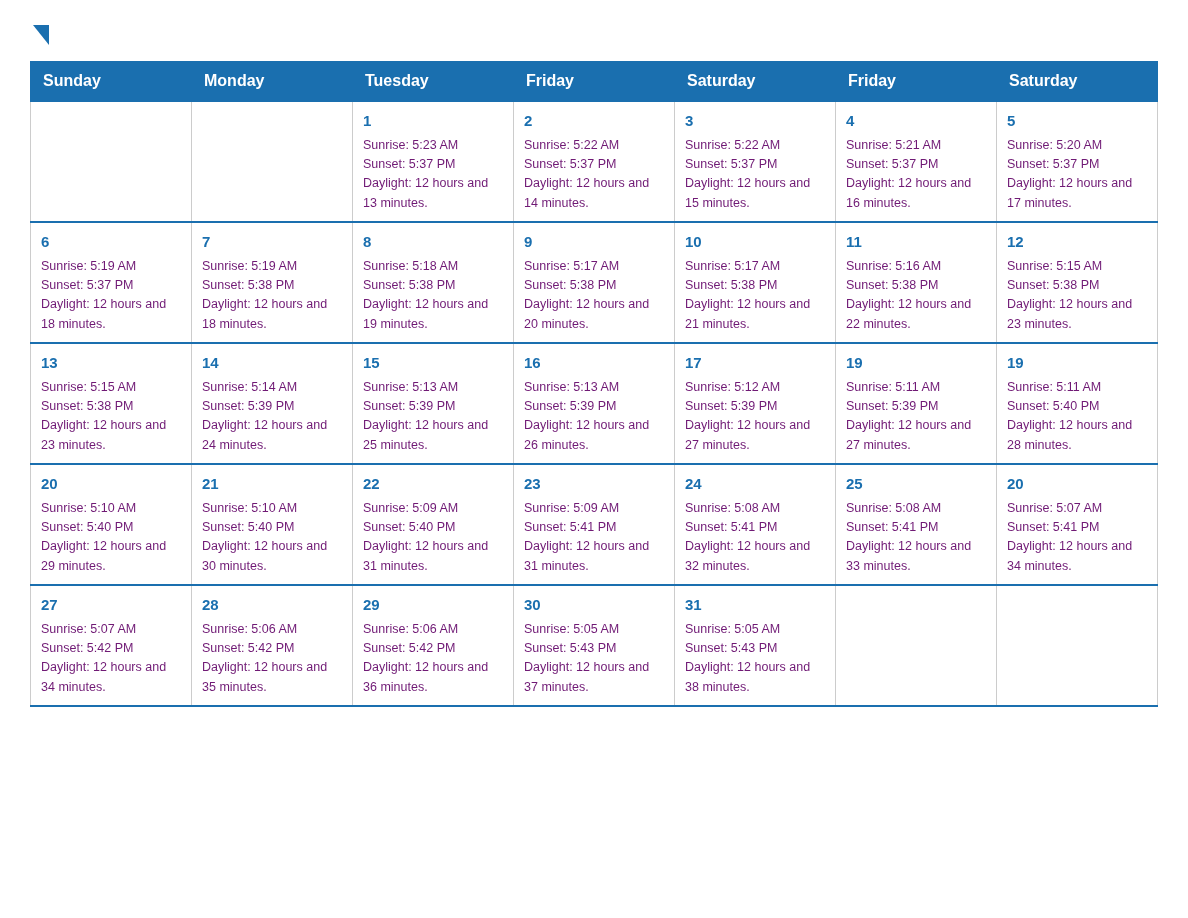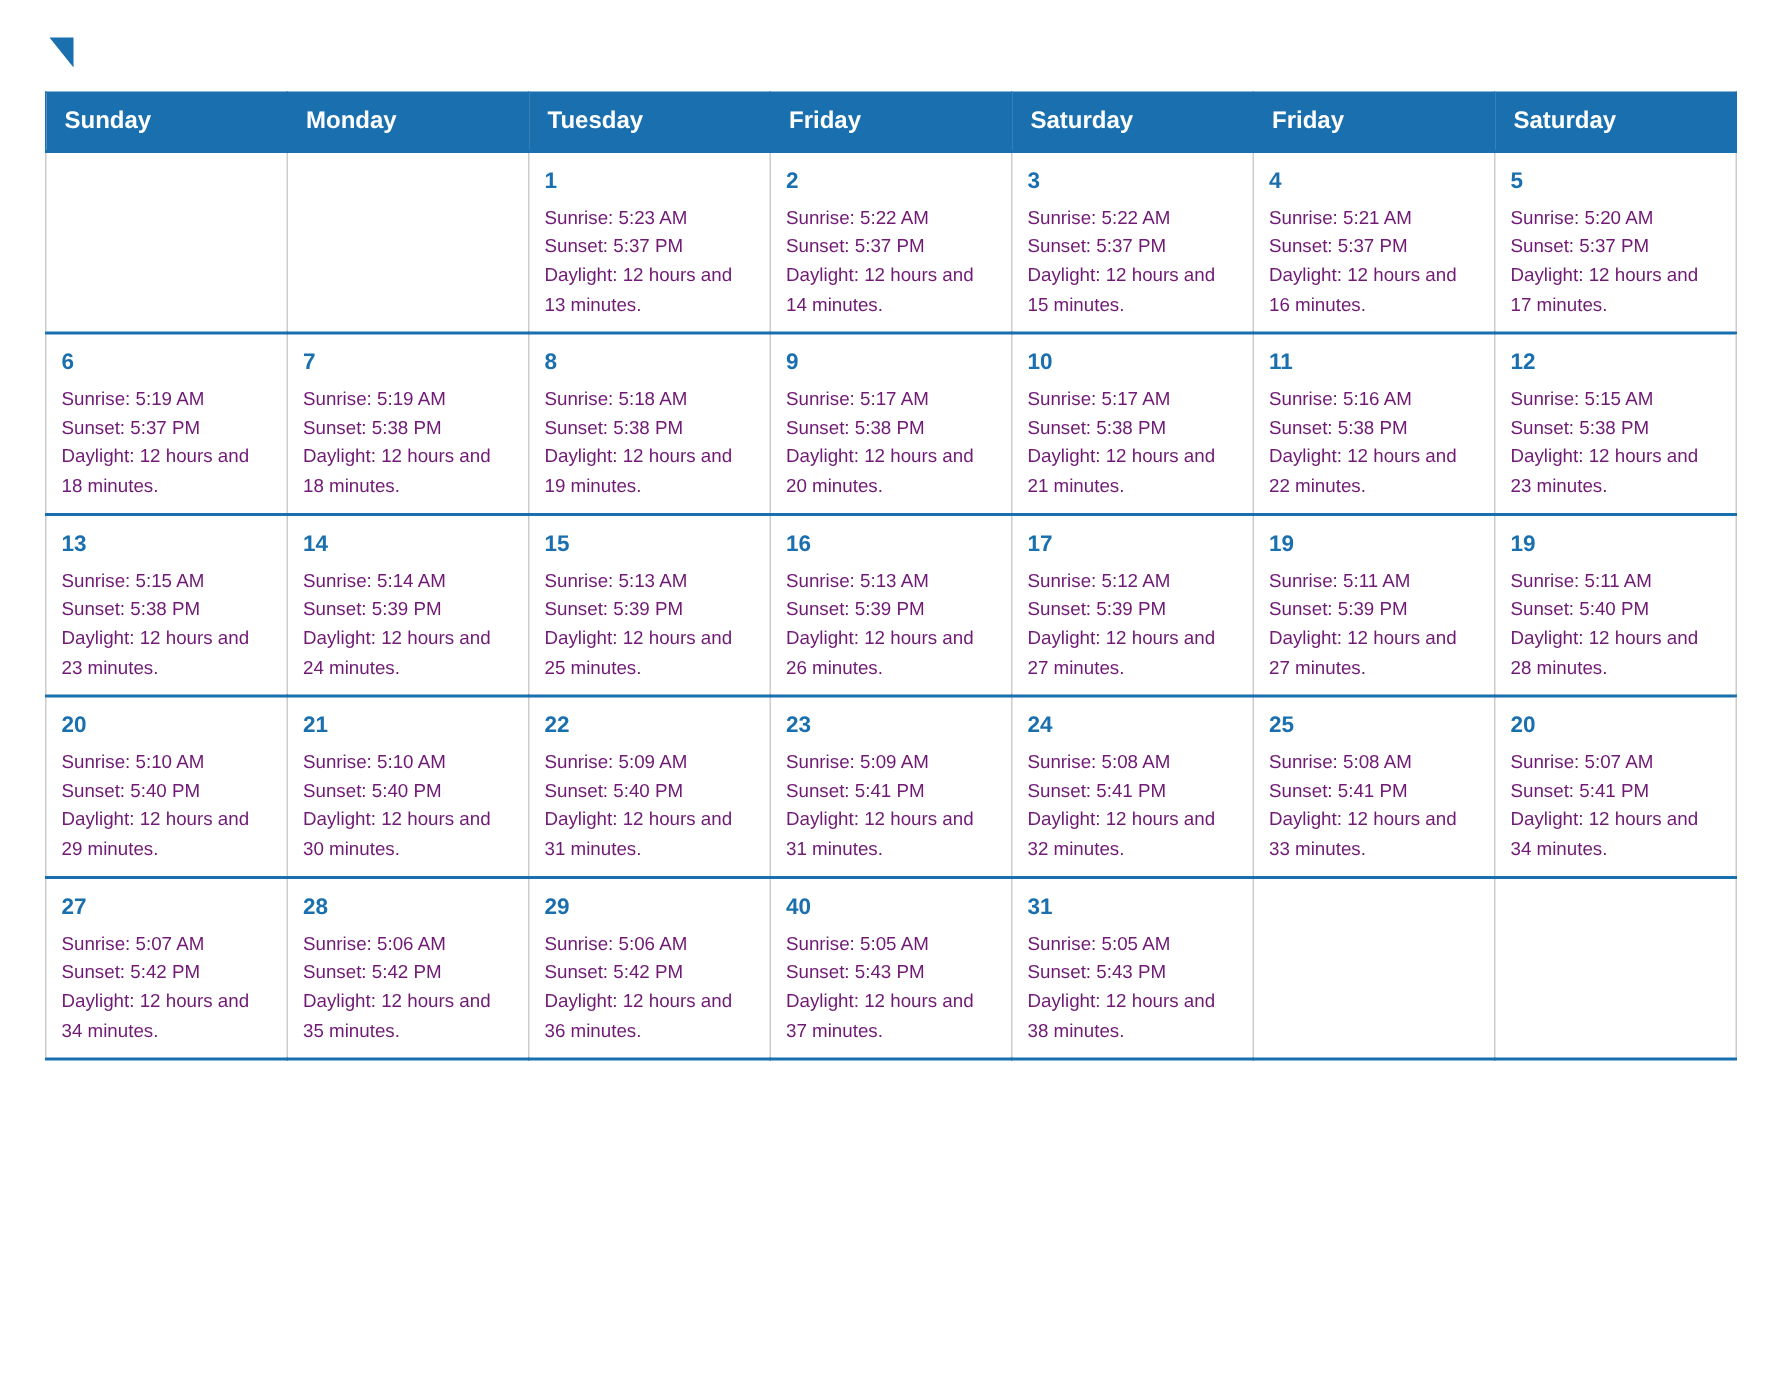--- a/index.html
+++ b/index.html
@@ -232,21 +232,21 @@
         </td>
         <td>
           <span class="day-number">28</span>
           <div class="day-info">Sunrise: 5:06 AM<br>Sunset: 5:42 PM<br>Daylight: 12 hours and 35 minutes.</div>
         </td>
         <td>
           <span class="day-number">29</span>
           <div class="day-info">Sunrise: 5:06 AM<br>Sunset: 5:42 PM<br>Daylight: 12 hours and 36 minutes.</div>
         </td>
         <td>
-          <span class="day-number">40</span>
+          <span class="day-number">30</span>
           <div class="day-info">Sunrise: 5:05 AM<br>Sunset: 5:43 PM<br>Daylight: 12 hours and 37 minutes.</div>
         </td>
         <td>
           <span class="day-number">31</span>
           <div class="day-info">Sunrise: 5:05 AM<br>Sunset: 5:43 PM<br>Daylight: 12 hours and 38 minutes.</div>
         </td>
         <td class="empty-cell"></td>
         <td class="empty-cell"></td>
       </tr>
     </tbody>

